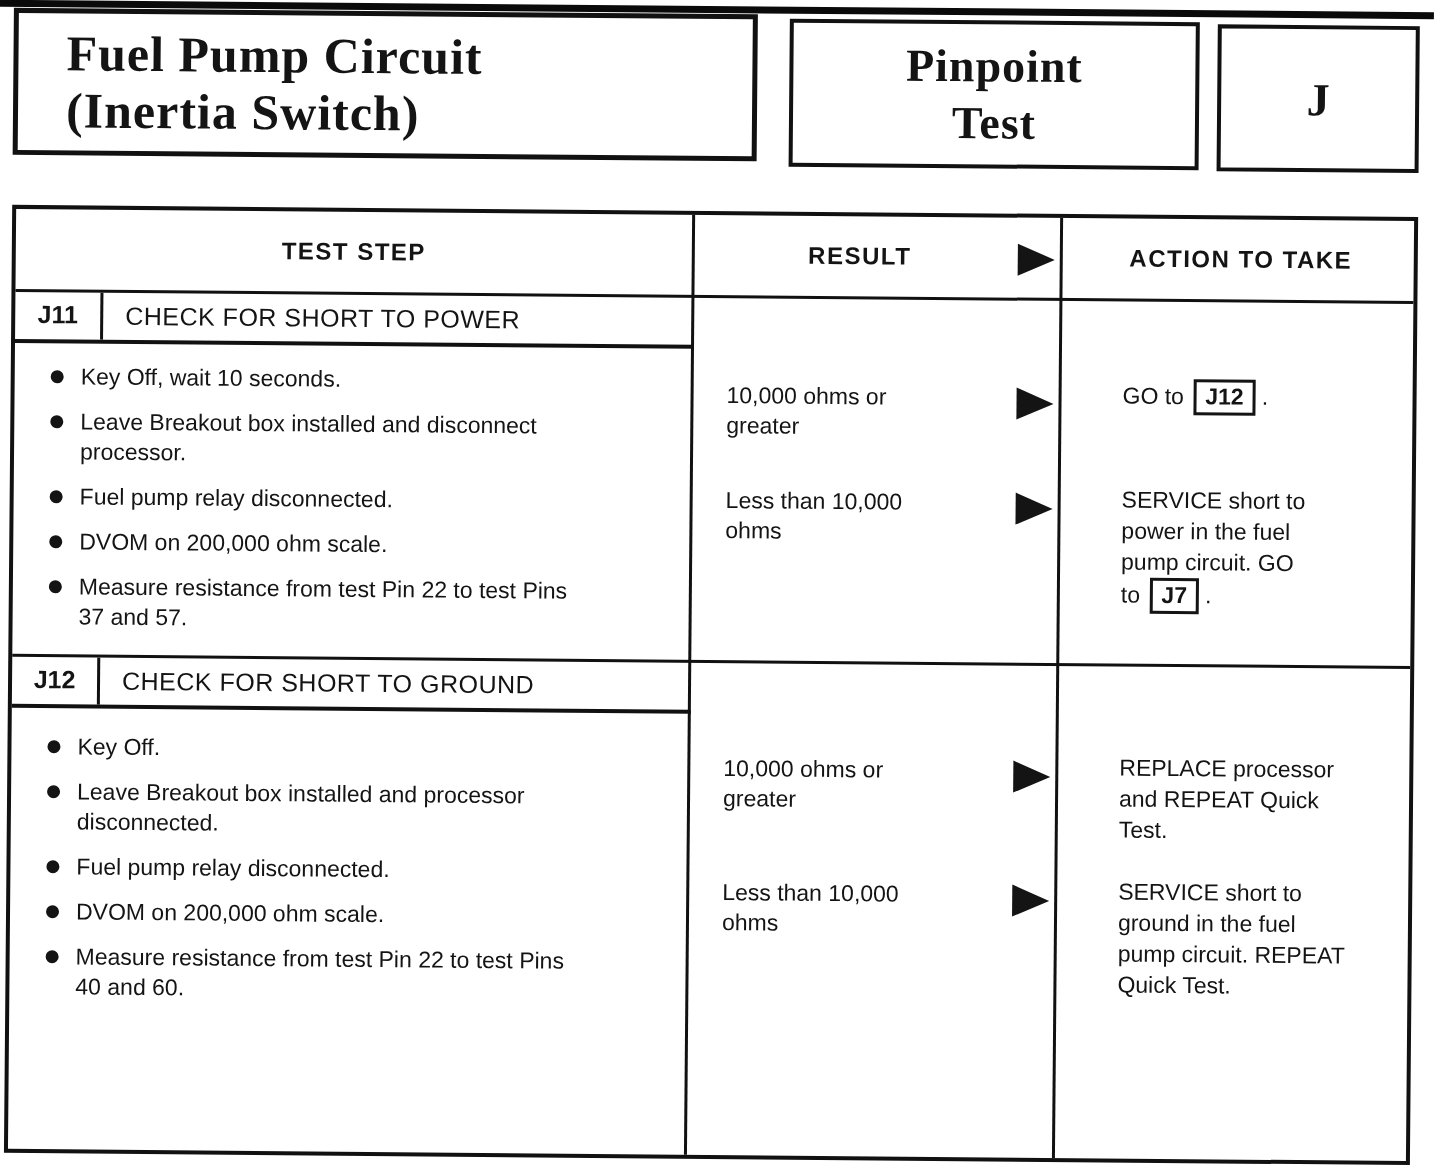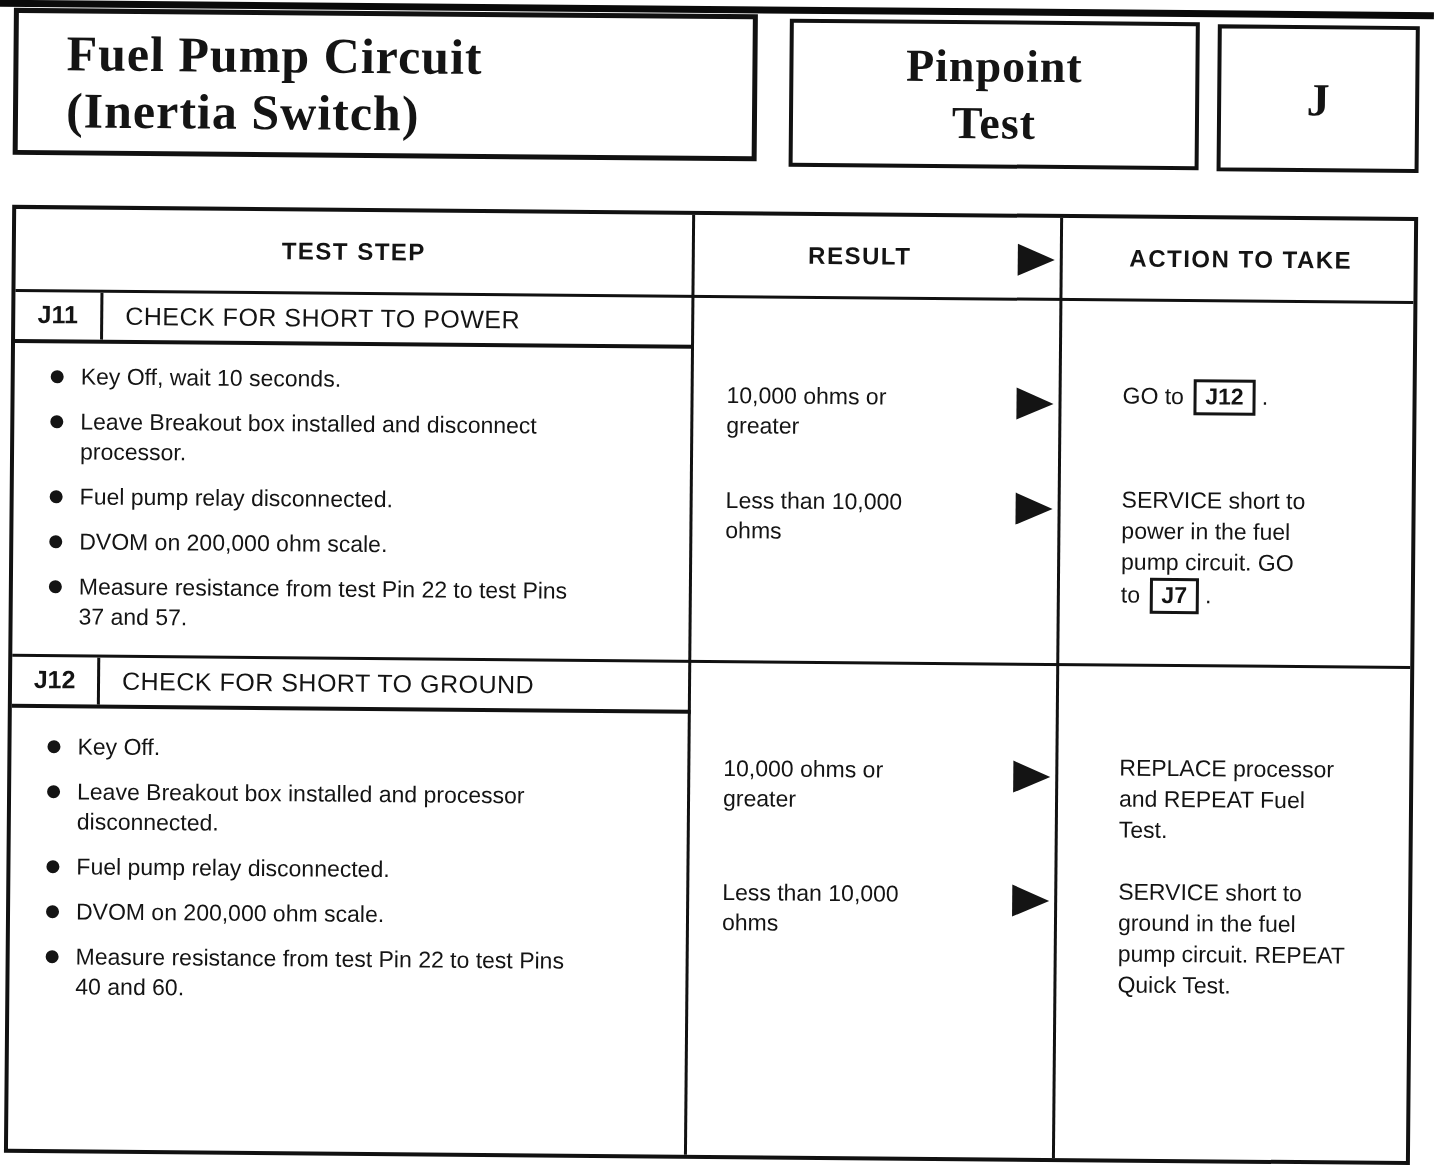--- a/index.html
+++ b/index.html
@@ -226,21 +226,21 @@
           <span class="dot"></span>
           <span class="pre">Measure resistance from test Pin 22 to test Pins
 40 and 60.</span>
         </li>
     </ul>
 
     <div class="result-entry pre" style="top:538px;">10,000 ohms or
 greater</div>
     <span class="tri" style="left:1002px; top:543px;"></span>
     <div class="action-entry pre" style="top:534px;"><span class="pre">REPLACE processor
-and REPEAT Fuel
+and REPEAT Quick
 Test.</span></div>
 
     <div class="result-entry pre" style="top:662px;">Less than 10,000
 ohms</div>
     <span class="tri" style="left:1002px; top:667px;"></span>
     <div class="action-entry pre" style="top:658px;"><span class="pre">SERVICE short to
 ground in the fuel
 pump circuit. REPEAT
 Quick Test.</span></div>
 

